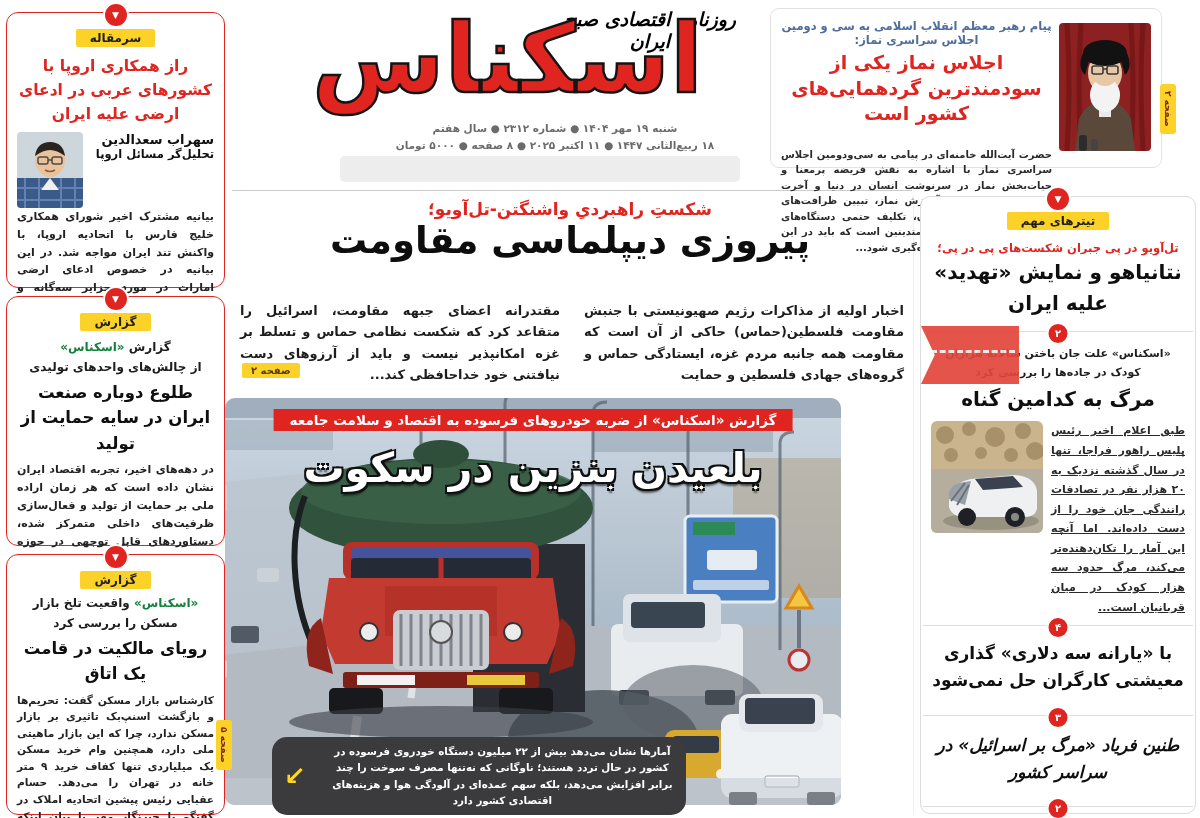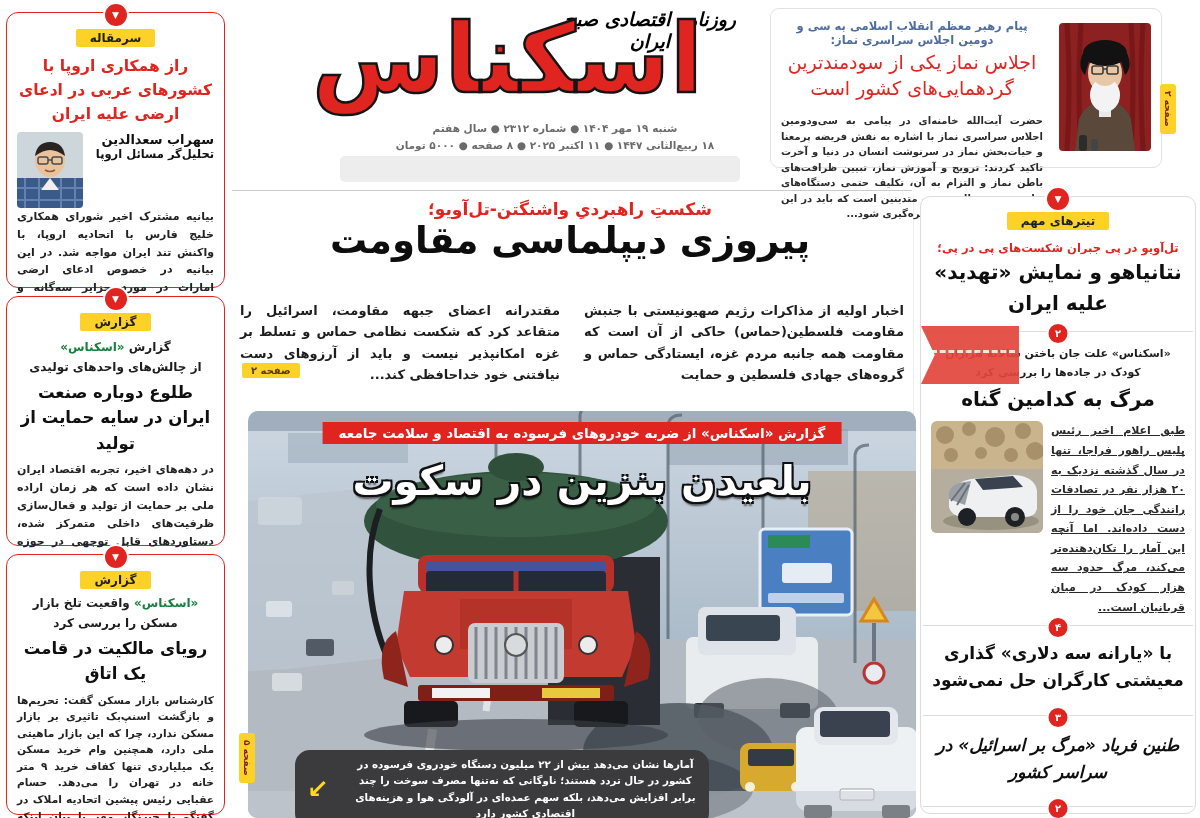--- a/index.html
+++ b/index.html
@@ -28,40 +28,40 @@
   .pagecircle{position:absolute;top:-10px;right:50%;transform:translateX(50%);width:19px;height:19px;
        border-radius:50%;background:#e02520;color:#fff;display:flex;align-items:center;
        justify-content:center;font-size:10px;font-weight:bold;border:2px solid #fff;z-index:2;}
   .vtab{background:#fcd228;color:#7a1f14;font-size:9px;font-weight:bold;writing-mode:vertical-rl;
         text-align:center;padding:7px 3px;border-radius:3px;letter-spacing:1px;}
   .footerline{color:#e02520;font-weight:bold;font-size:11.5px;text-align:center;margin-top:6px;}
   .footerline .sq{font-size:9px;margin-left:4px;}
 
   
   .leader{left:770px;top:8px;width:392px;height:160px;border:1px solid #e2e2e2;border-radius:9px;
-          box-sizing:border-box;padding:8px 10px;display:flex;gap:16px;justify-content:center;}
+          box-sizing:border-box;padding:8px 10px;display:flex;gap:7px;justify-content:center;}
   .leader-photo{flex:0 0 92px;height:128px;border-radius:4px;overflow:hidden;margin-top:6px;}
   .leader-text{flex:1;min-width:0;}
   .leader-kicker{color:#4e6d9c;font-weight:bold;font-size:11.5px;text-align:center;margin-top:2px;}
-  .leader-headline{color:#e02520;font-weight:400;font-size:19px;line-height:1.35;text-align:center;margin:3px 0 12px;}
+  .leader-headline{color:#e02520;font-weight:700;font-size:19px;line-height:1.35;text-align:center;margin:3px 0 20px;}
   .leader-body{color:#2a2a2a;font-weight:bold;font-size:10px;line-height:1.55;text-align:justify;}
   .leader-tab{left:1160px;top:84px;}
 
   
   .main-kicker{left:236px;top:199px;width:668px;text-align:center;color:#e02520;
                font-weight:900;font-size:17px;}
   .main-headline{left:236px;top:218px;width:668px;text-align:center;color:#0d0d0d;
                  font-weight:900;font-size:37px;line-height:1.25;}
   .main-cols{left:240px;top:300px;width:664px;display:flex;gap:24px;}
   .main-col{flex:1;color:#1d1d1d;font-weight:bold;font-size:13px;line-height:1.65;text-align:justify;}
   .main-badge{left:242px;top:363px;background:#fcd228;color:#5a3c00;font-weight:bold;
               font-size:10px;padding:2px 9px;border-radius:2px;}
 
   
-  .photo{left:248px;top:398px;width:668px;height:407px;border-radius:10px;overflow:visible;margin-top:13px;}
+  .photo{left:225px;top:398px;width:616px;height:407px;border-radius:10px;overflow:visible;}
   .photo-clip{position:absolute;inset:0;border-radius:10px;overflow:hidden;}
   .photo-redstrip{position:absolute;top:11px;left:50%;transform:translateX(-50%);background:#e02520;
                   color:#fff;font-weight:bold;font-size:13.5px;padding:3px 16px;white-space:nowrap;z-index:4;}
   .photo-title{position:absolute;top:46px;left:0;width:100%;text-align:center;z-index:4;
                color:#ffffff;font-weight:900;font-size:41px;
                text-shadow:-2px -2px 0 #101010,2px -2px 0 #101010,-2px 2px 0 #101010,
                            2px 2px 0 #101010,0 4px 2px rgba(0,0,0,.55);}
   .photo-caption{position:absolute;left:47px;top:339px;width:414px;min-height:56px;background:#3b3b3d;
                  border-radius:15px;z-index:4;display:flex;align-items:center;gap:25px;
                  padding:6px 12px;box-sizing:border-box;}

